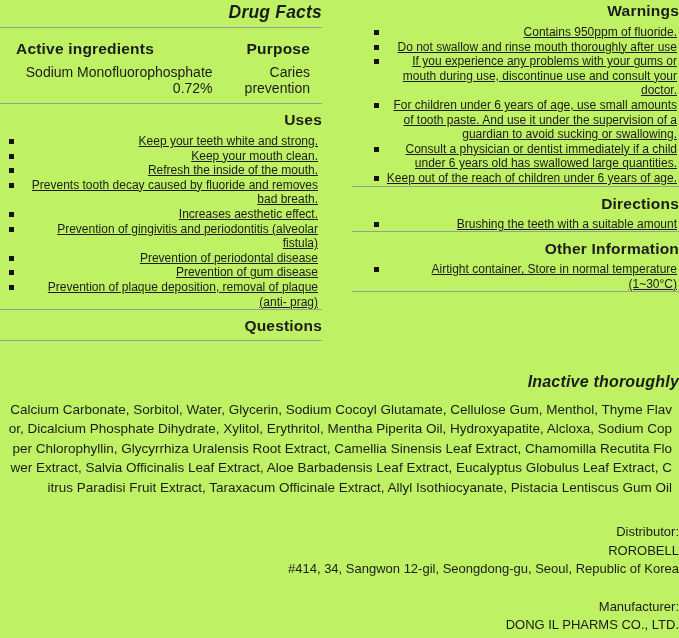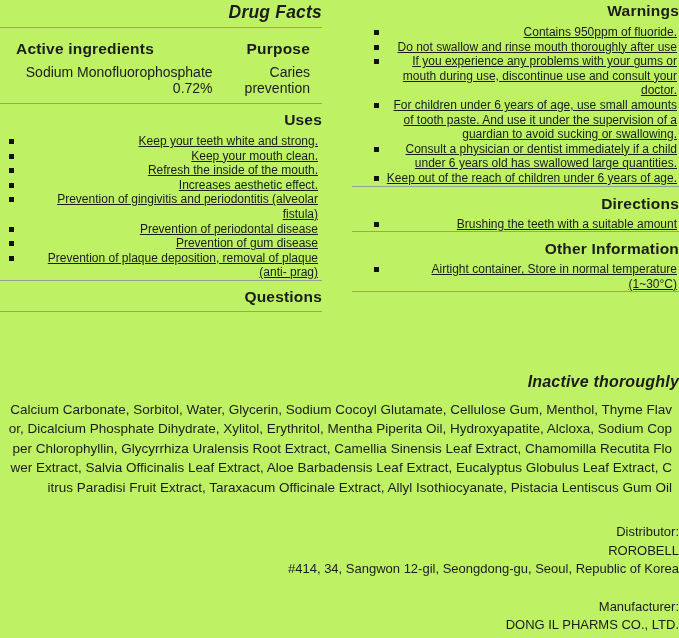--- a/index.html
+++ b/index.html
@@ -135,20 +135,24 @@
         <div class="bullet-row">
           <span class="sq"></span>
           <span class="bullet-text">Keep your mouth clean.</span>
         </div>
 
         <div class="bullet-row">
           <span class="sq"></span>
           <span class="bullet-text">Refresh the inside of the mouth.</span>
         </div>
 
+        <div class="bullet-row">
+          <span class="sq"></span>
+          <span class="bullet-text">Prevents tooth decay caused by fluoride and removes bad breath.</span>
+        </div>
 
         <div class="bullet-row">
           <span class="sq"></span>
           <span class="bullet-text">Increases aesthetic effect.</span>
         </div>
 
         <div class="bullet-row">
           <span class="sq"></span>
           <span class="bullet-text">Prevention of gingivitis and periodontitis (alveolar fistula)</span>
         </div>

